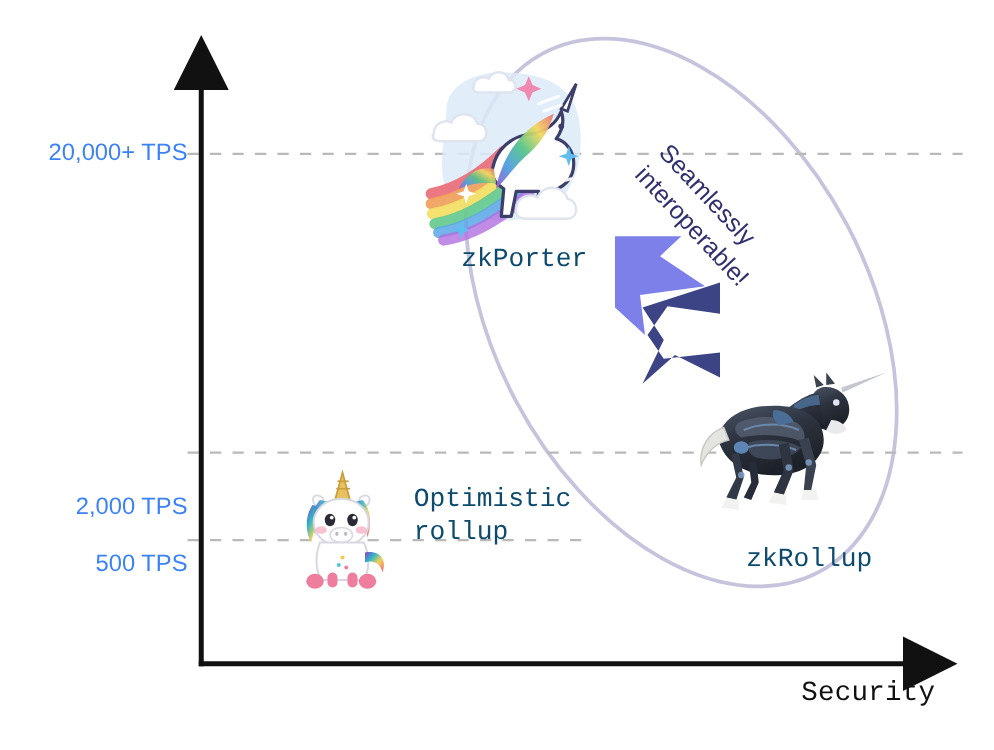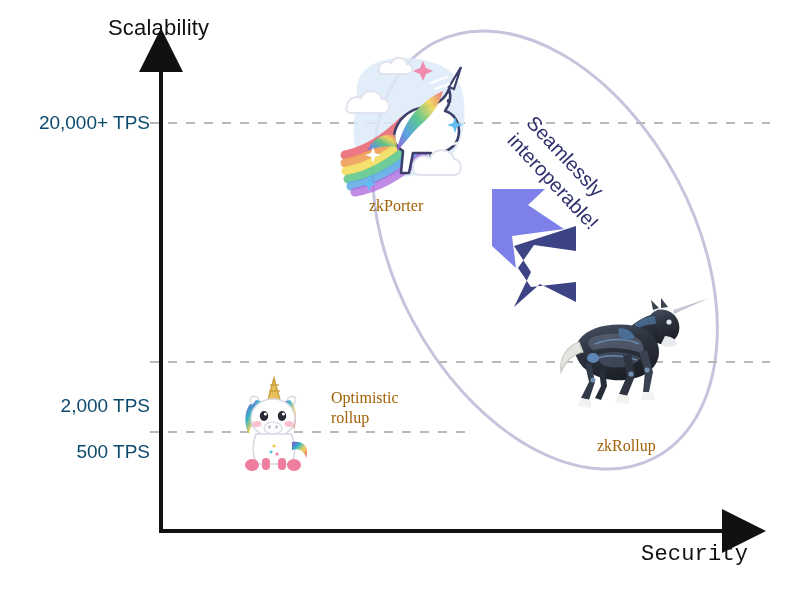--- a/index.html
+++ b/index.html
@@ -35,34 +35,34 @@
     white-space: nowrap;
     letter-spacing: 0.2px;
   }
   #axis-title-y { left: 108px; top: 15px; }
   #axis-title-x { left: 641px; top: 542px; font-family: Liberation Mono, monospace; }
 
   .tick-label {
     position: absolute;
     font-family: "Liberation Sans", sans-serif;
     font-size: 19px;
-    color: #0c4a6e;
+    color: #3b82f6;
     white-space: nowrap;
     text-align: right;
     transform: translateY(-50%);
   }
   #tick-label-0 { right: 645px; top: 123px; }
   #tick-label-1 { right: 645px; top: 362px; margin-top: 44px; }
   #tick-label-2 { right: 645px; top: 432px; margin-top: 20px; }
 
   .node-label {
     position: absolute;
-    font-family: Liberation Serif, serif;
-    font-size: 16px;
-    color: #a16207;
+    font-family: Liberation Mono, monospace;
+    font-size: 21px;
+    color: #0c4a6e;
     white-space: nowrap;
     line-height: 1.25;
   }
   #label-zkporter { left: 369px; top: 196px; }
   #label-zkrollup { left: 597px; top: 436px; }
   #label-optimistic {
     left: 331px;
     top: 388px;
     white-space: pre-line;
   }
@@ -280,21 +280,20 @@
       <path d="M44,72 L46,90 L40,104 L34,102 L40,90 L38,74 Z" fill="#272d38"></path>
 
       <g fill="#7d9ec4" opacity="0.85">
         <circle cx="86" cy="74" r="2.6"></circle>
         <circle cx="70" cy="78" r="2.6"></circle>
         <circle cx="32" cy="84" r="2.6"></circle>
       </g>
     </g>
   </svg>
 
-  <div class="axis-title" id="axis-title-y">Scalability</div>
   <div class="axis-title" id="axis-title-x">Security</div>
 
   <div class="tick-label" id="tick-label-0">20,000+ TPS</div>
   <div class="tick-label" id="tick-label-1">2,000 TPS</div>
   <div class="tick-label" id="tick-label-2">500 TPS</div>
 
   <div class="node-label" id="label-zkporter">zkPorter</div>
   <div class="node-label" id="label-zkrollup">zkRollup</div>
   <div class="node-label" id="label-optimistic">Optimistic
 rollup</div>

